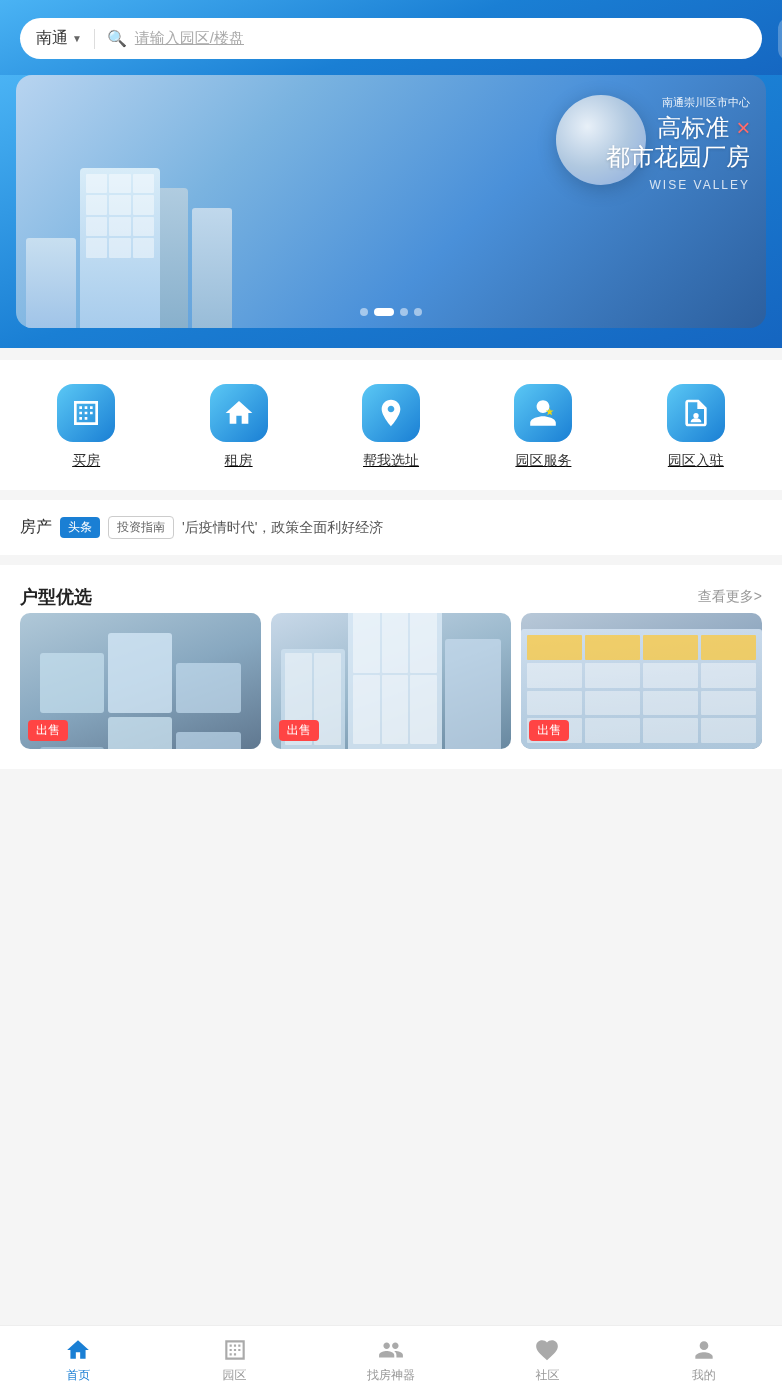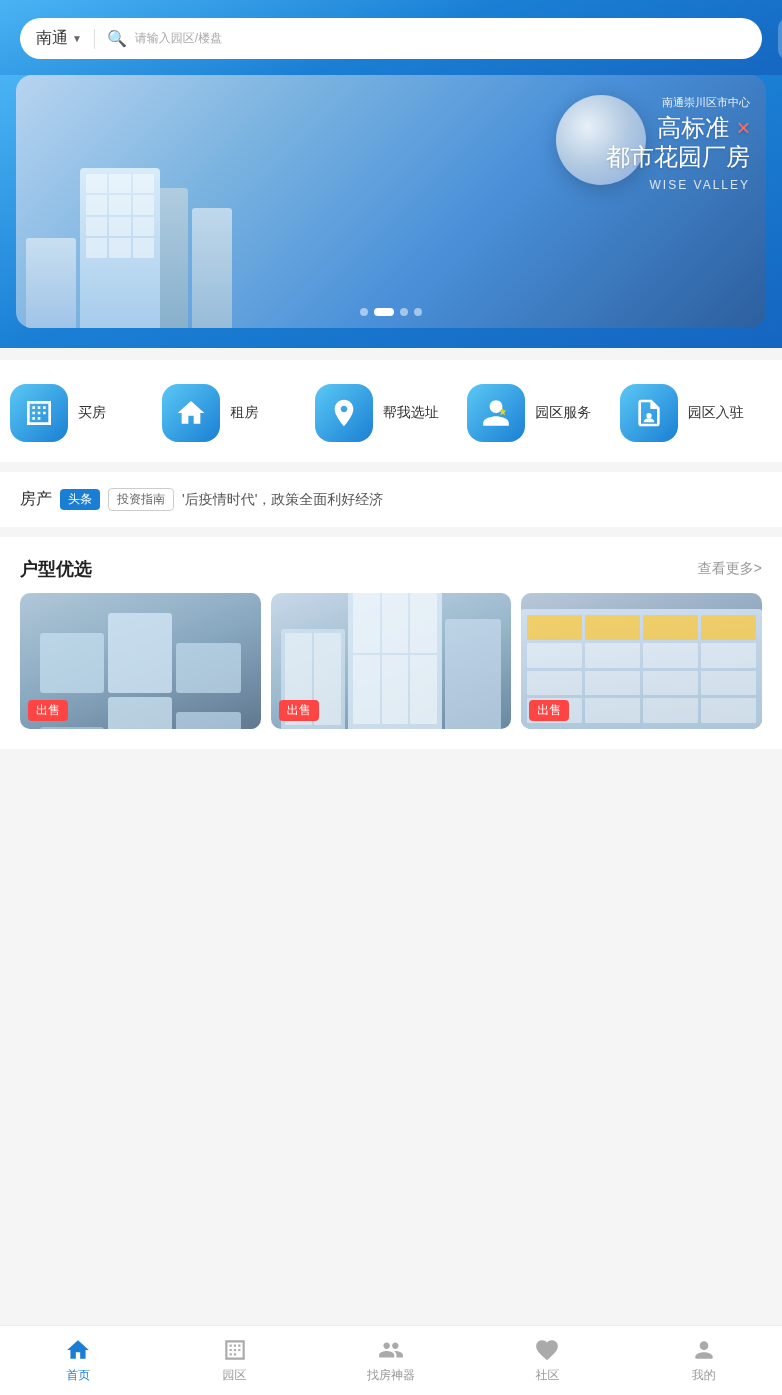--- a/index.html
+++ b/index.html
@@ -49,21 +49,22 @@
       display: flex;
       align-items: center;
       gap: 8px;
     }
     .search-icon-inline {
       color: #aaa;
       font-size: 16px;
     }
     .search-placeholder {
       color: #aaa;
-      font-size: 12px;
+      font-size: 15px;
+      text-decoration: underline;
     }
     .msg-btn {
       position: absolute;
       right: -60px;
       top: 50%;
       transform: translateY(-50%);
       width: 44px;
       height: 44px;
       background: rgba(255,255,255,0.25);
       border-radius: 12px;
@@ -150,25 +151,26 @@
     
     .quick-nav {
       background: #fff;
       padding: 24px 10px 20px;
       display: flex;
       justify-content: space-around;
       margin-top: 12px;
     }
     .nav-item {
       display: flex;
-      flex-direction: row;
+      flex-direction: column;
       align-items: center;
       gap: 10px;
       cursor: pointer;
       flex: 1;
+      text-decoration: underline;
     }
     .nav-icon-wrap {
       width: 58px;
       height: 58px;
       border-radius: 16px;
       background: linear-gradient(135deg, #5bc8f5, #1a7fd4);
       display: flex;
       align-items: center;
       justify-content: center;
     }
@@ -277,21 +279,21 @@
     
     .room-type-section {
       background: #fff;
       margin-top: 10px;
       padding: 20px;
     }
     .room-type-header {
       display: flex;
       align-items: center;
       justify-content: space-between;
-      margin-bottom: 12px;
+      margin-bottom: 4px;
     }
     .see-more {
       font-size: 14px;
       color: #999;
       cursor: pointer;
     }
     .property-grid {
       display: flex;
       gap: 10px;
       overflow: hidden;

